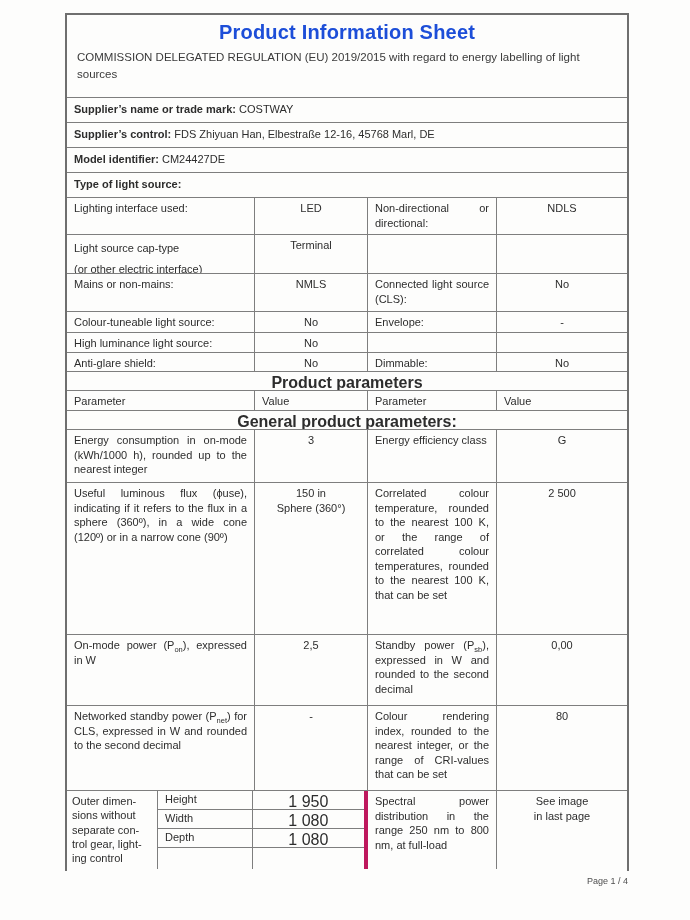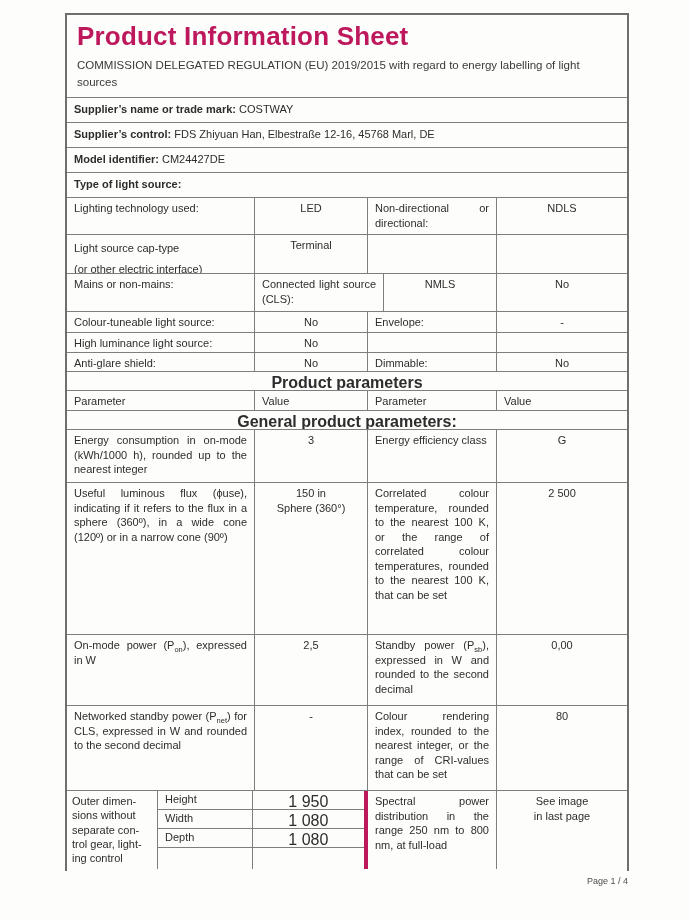--- a/index.html
+++ b/index.html
@@ -35,24 +35,25 @@
   .r-head { height:83px; }
   .r-info { height:25px; }
   .r6 { height:37px; } .r7 { height:39px; } .r8 { height:38px; }
   .r9 { height:21px; } .r10 { height:20px; } .r11 { height:19px; }
   .r12 { height:19px; } .r13 { height:20px; } .r14 { height:19px; }
   .r15 { height:53px; } .r16 { height:152px; } .r17 { height:71px; }
   .r18 { height:85px; } .r19 { height:78px; }
 
   .head-block { padding:6px 10px 0 10px; }
   .doc-title {
-    color:#be185d;
-    font-size:26px; font-weight:bold;
+    color:#1d4ed8;
+    font-size:20px; font-weight:bold;
     letter-spacing:0.2px;
     margin-bottom:5px;
+    text-align:center;
   }
   .doc-subtitle { font-size:11.5px; line-height:1.5; color:#3a3a3a; }
 
   .info-label { font-weight:bold; }
   .info-cell { padding:5px 7px; font-size:11px; }
 
   .sec-head { font-weight:bold; text-align:center; padding-top:2px; font-size:16px; }
 
   sub { font-size:7.5px; line-height:0; }
 
@@ -100,36 +101,36 @@
       <span>CM24427DE</span>
     </div>
   </div>
   <div class="row r-info">
     <div class="info-cell full">
       <span class="info-label">Type of light source:</span>
     </div>
   </div>
 
   <div class="row r6">
-    <div class="cell c1">Lighting technology used:</div>
+    <div class="cell c1">Lighting interface used:</div>
     <div class="cell c2 val">LED</div>
     <div class="cell c3 just">Non-directional or directional:</div>
     <div class="cell c4 val">NDLS</div>
   </div>
   <div class="row r7">
     <div class="cell c1 preline gap">Light source cap-type
 (or other electric interface)</div>
     <div class="cell c2 val">Terminal</div>
     <div class="cell c3"></div>
     <div class="cell c4 val"></div>
   </div>
   <div class="row r8">
     <div class="cell c1">Mains or non-mains:</div>
+    <div class="cell c2 val">NMLS</div>
     <div class="cell c3 just">Connected light source (CLS):</div>
-    <div class="cell c2 val">NMLS</div>
     <div class="cell c4 val">No</div>
   </div>
   <div class="row r9">
     <div class="cell c1">Colour-tuneable light source:</div>
     <div class="cell c2 val">No</div>
     <div class="cell c3">Envelope:</div>
     <div class="cell c4 val">-</div>
   </div>
   <div class="row r10">
     <div class="cell c1">High luminance light source:</div>

